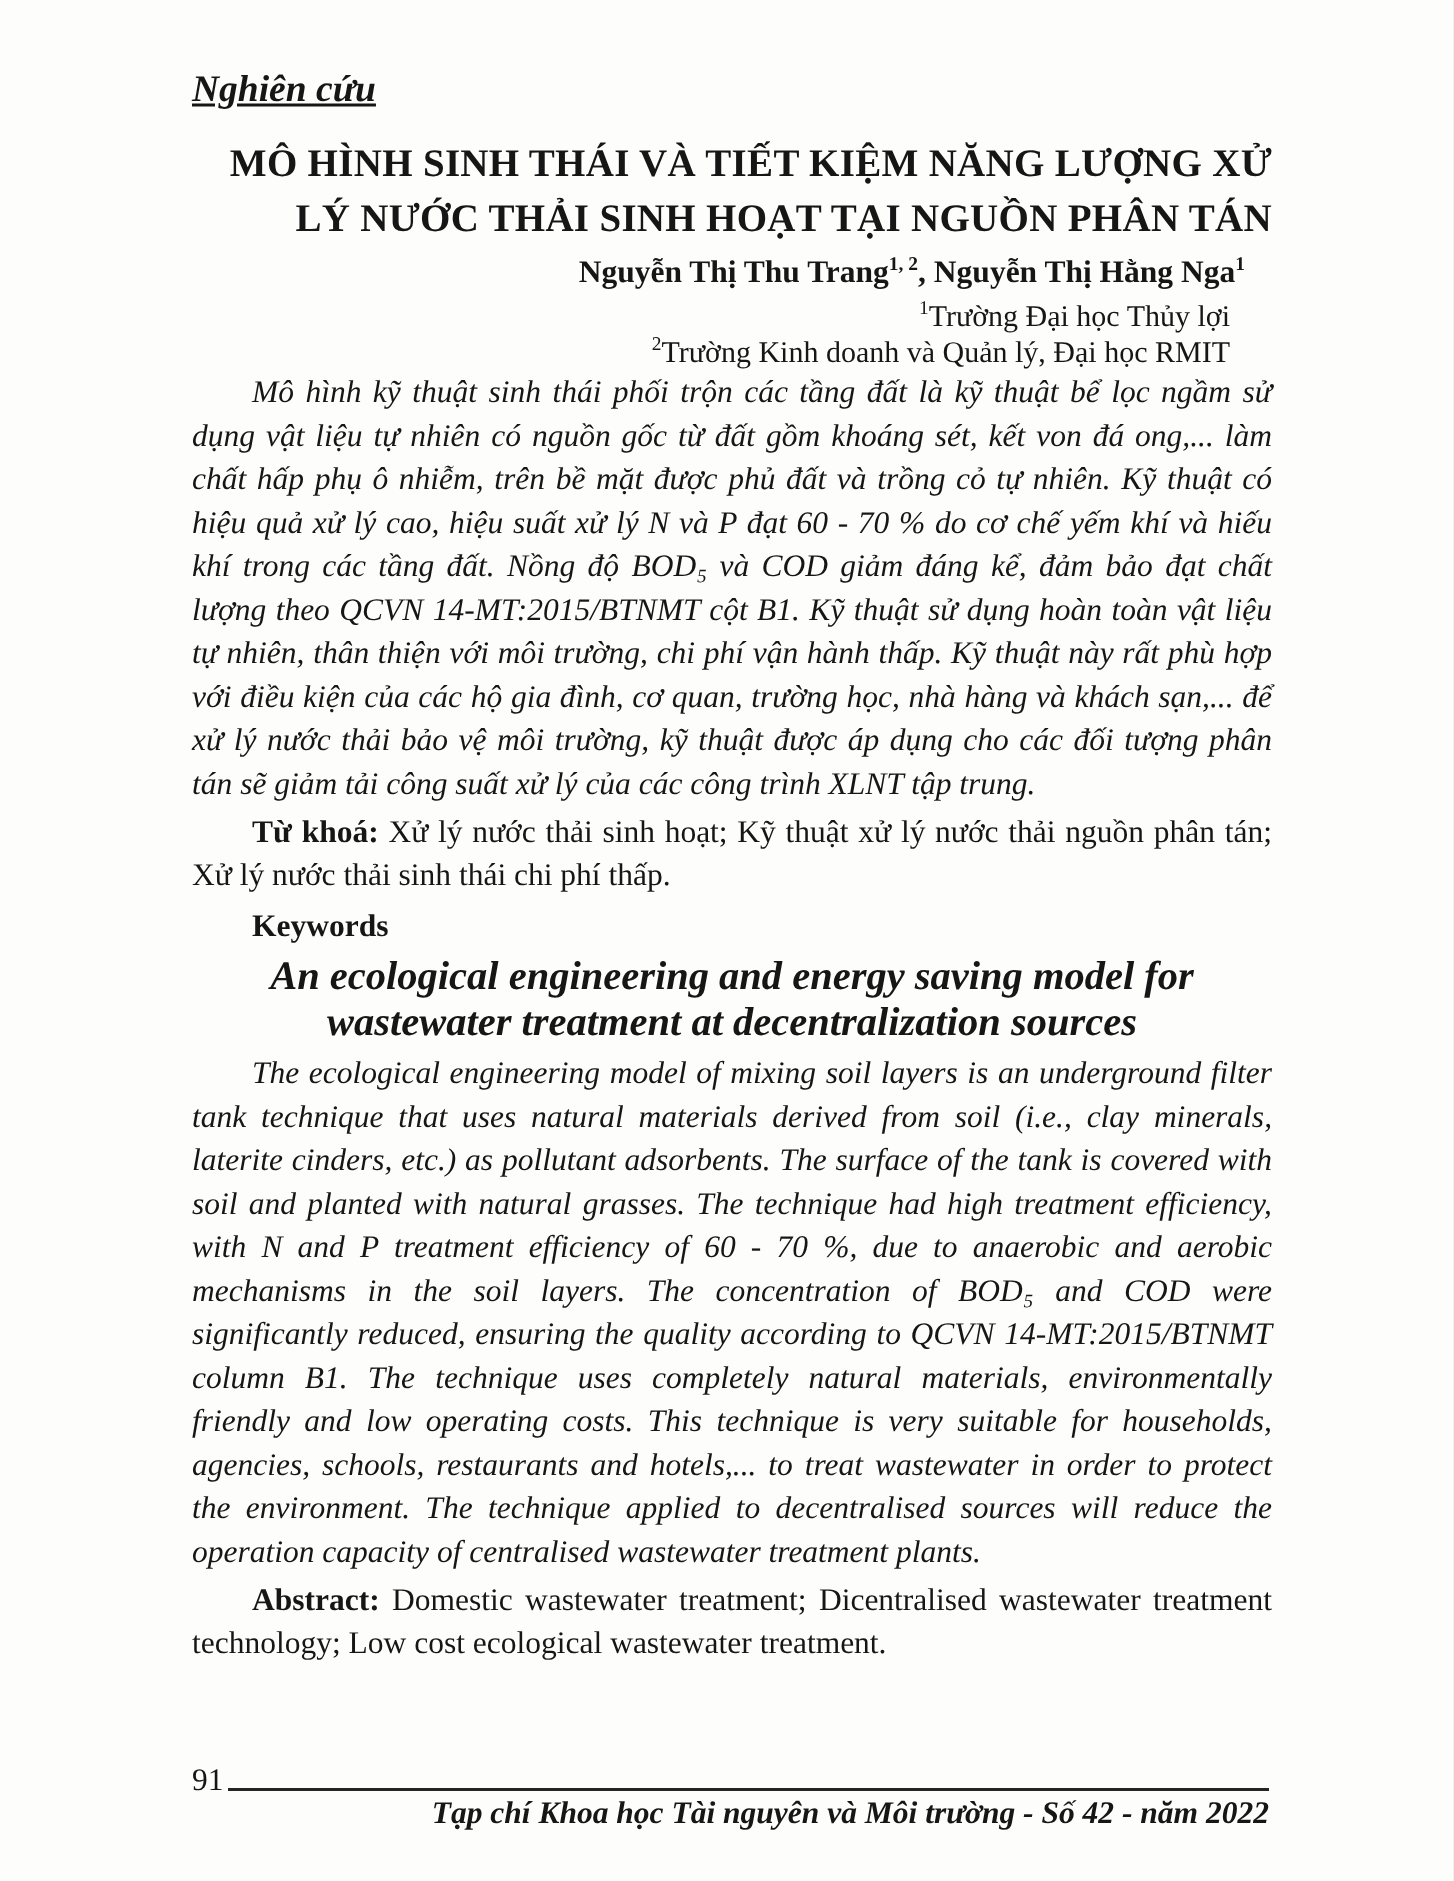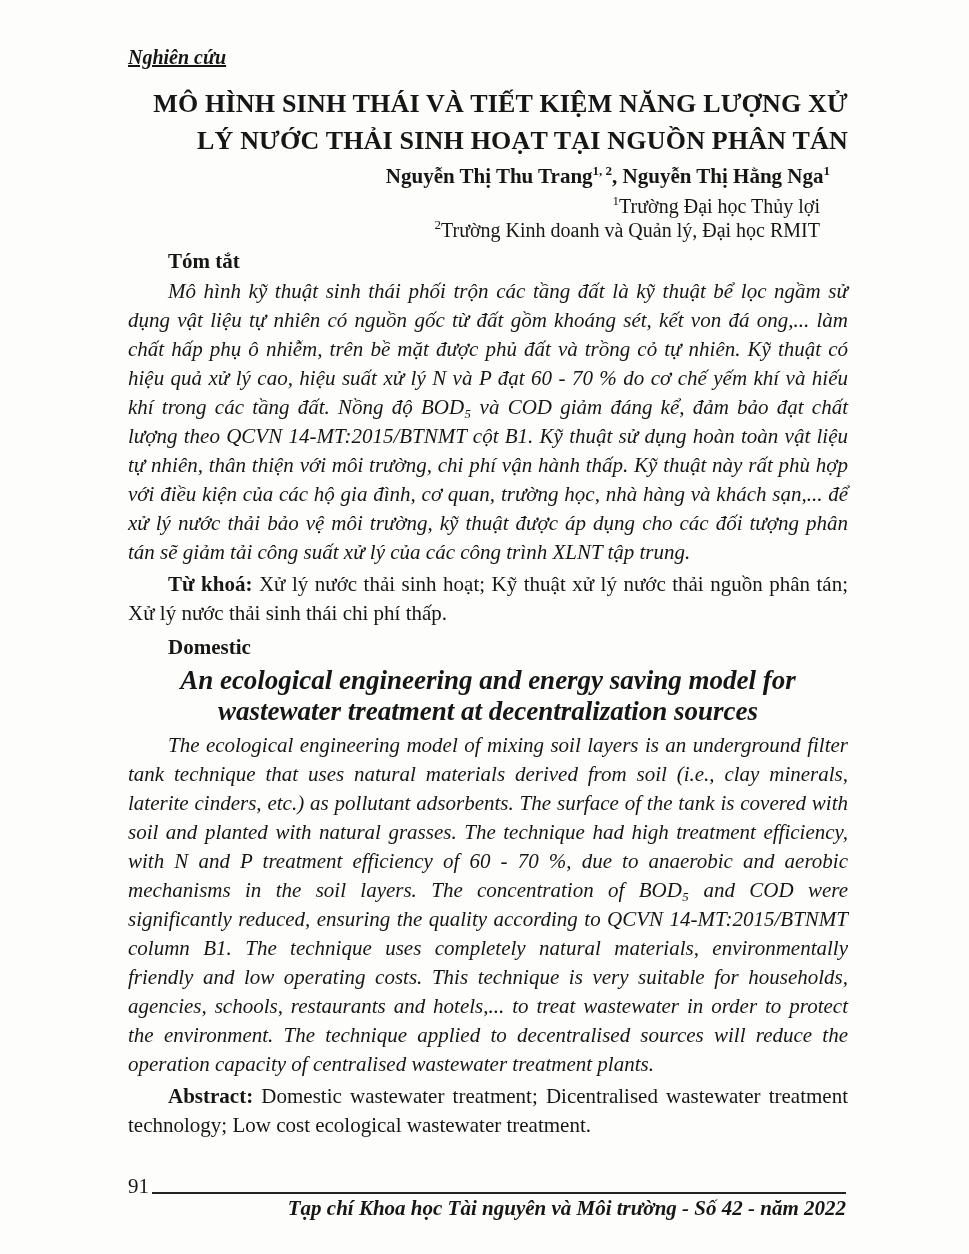--- a/index.html
+++ b/index.html
@@ -16,21 +16,21 @@
     font-family: "Liberation Serif", "DejaVu Serif", serif;
     overflow: hidden;
   }
   .content {
     position: absolute;
     left: 128px;
     top: 46px;
     width: 720px;
   }
   .category {
-    font-size: 20px;
+    font-size: 25px;
     font-weight: bold;
     font-style: italic;
     text-decoration: underline;
     margin: 0 0 16px 0;
     font-family: Liberation Serif, serif;
   }
   .title {
     font-size: 26px;
     font-weight: bold;
     text-align: right;
@@ -128,27 +128,26 @@
     <div class="category">Nghiên cứu</div>
 
     <h1 class="title">MÔ HÌNH SINH THÁI VÀ TIẾT KIỆM NĂNG LƯỢNG XỬ LÝ NƯỚC THẢI SINH HOẠT TẠI NGUỒN PHÂN TÁN</h1>
 
     <p class="authors"><span><span>Nguyễn Thị Thu Trang</span><sup>1, 2</sup></span><span>, </span><span><span>Nguyễn Thị Hằng Nga</span><sup>1</sup></span></p>
 
     <p class="affiliation"><sup>1</sup><span>Trường Đại học Thủy lợi</span></p>
 
     <p class="affiliation"><sup>2</sup><span>Trường Kinh doanh và Quản lý, Đại học RMIT</span></p>
 
-    <div class="heading">Tóm tắt</div>
 
     <p class="body-par italic">Mô hình kỹ thuật sinh thái phối trộn các tầng đất là kỹ thuật bể lọc ngầm sử dụng vật liệu tự nhiên có nguồn gốc từ đất gồm khoáng sét, kết von đá ong,... làm chất hấp phụ ô nhiễm, trên bề mặt được phủ đất và trồng cỏ tự nhiên. Kỹ thuật có hiệu quả xử lý cao, hiệu suất xử lý N và P đạt 60 - 70 % do cơ chế yếm khí và hiếu khí trong các tầng đất. Nồng độ BOD₅ và COD giảm đáng kể, đảm bảo đạt chất lượng theo QCVN 14-MT:2015/BTNMT cột B1. Kỹ thuật sử dụng hoàn toàn vật liệu tự nhiên, thân thiện với môi trường, chi phí vận hành thấp. Kỹ thuật này rất phù hợp với điều kiện của các hộ gia đình, cơ quan, trường học, nhà hàng và khách sạn,... để xử lý nước thải bảo vệ môi trường, kỹ thuật được áp dụng cho các đối tượng phân tán sẽ giảm tải công suất xử lý của các công trình XLNT tập trung.</p>
 
     <p class="keywords-par"><b>Từ khoá:</b><span> Xử lý nước thải sinh hoạt; Kỹ thuật xử lý nước thải nguồn phân tán; Xử lý nước thải sinh thái chi phí thấp.</span></p>
 
-    <div class="heading">Domestic</div>
+    <div class="heading">Keywords</div>
 
     <div class="en-title">An ecological engineering and energy saving model for wastewater treatment at decentralization sources</div>
 
     <p class="body-par italic">The ecological engineering model of mixing soil layers is an underground filter tank technique that uses natural materials derived from soil (i.e., clay minerals, laterite cinders, etc.) as pollutant adsorbents. The surface of the tank is covered with soil and planted with natural grasses. The technique had high treatment efficiency, with N and P treatment efficiency of 60 - 70 %, due to anaerobic and aerobic mechanisms in the soil layers. The concentration of BOD₅ and COD were significantly reduced, ensuring the quality according to QCVN 14-MT:2015/BTNMT column B1. The technique uses completely natural materials, environmentally friendly and low operating costs. This technique is very suitable for households, agencies, schools, restaurants and hotels,... to treat wastewater in order to protect the environment. The technique applied to decentralised sources will reduce the operation capacity of centralised wastewater treatment plants.</p>
 
     <p class="keywords-par"><b>Abstract:</b><span> Domestic wastewater treatment; Dicentralised wastewater treatment technology; Low cost ecological wastewater treatment.</span></p>
 
   </div>
 
   <div class="footer">

